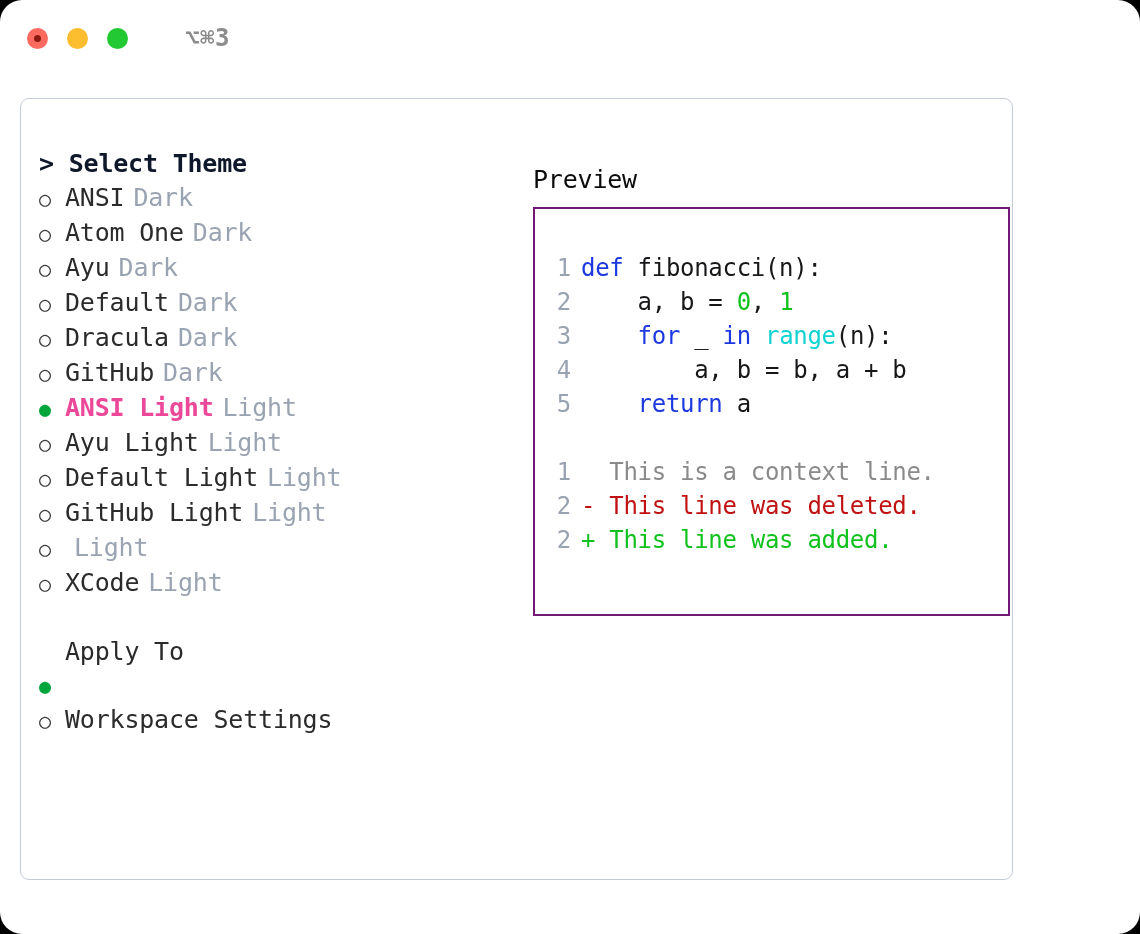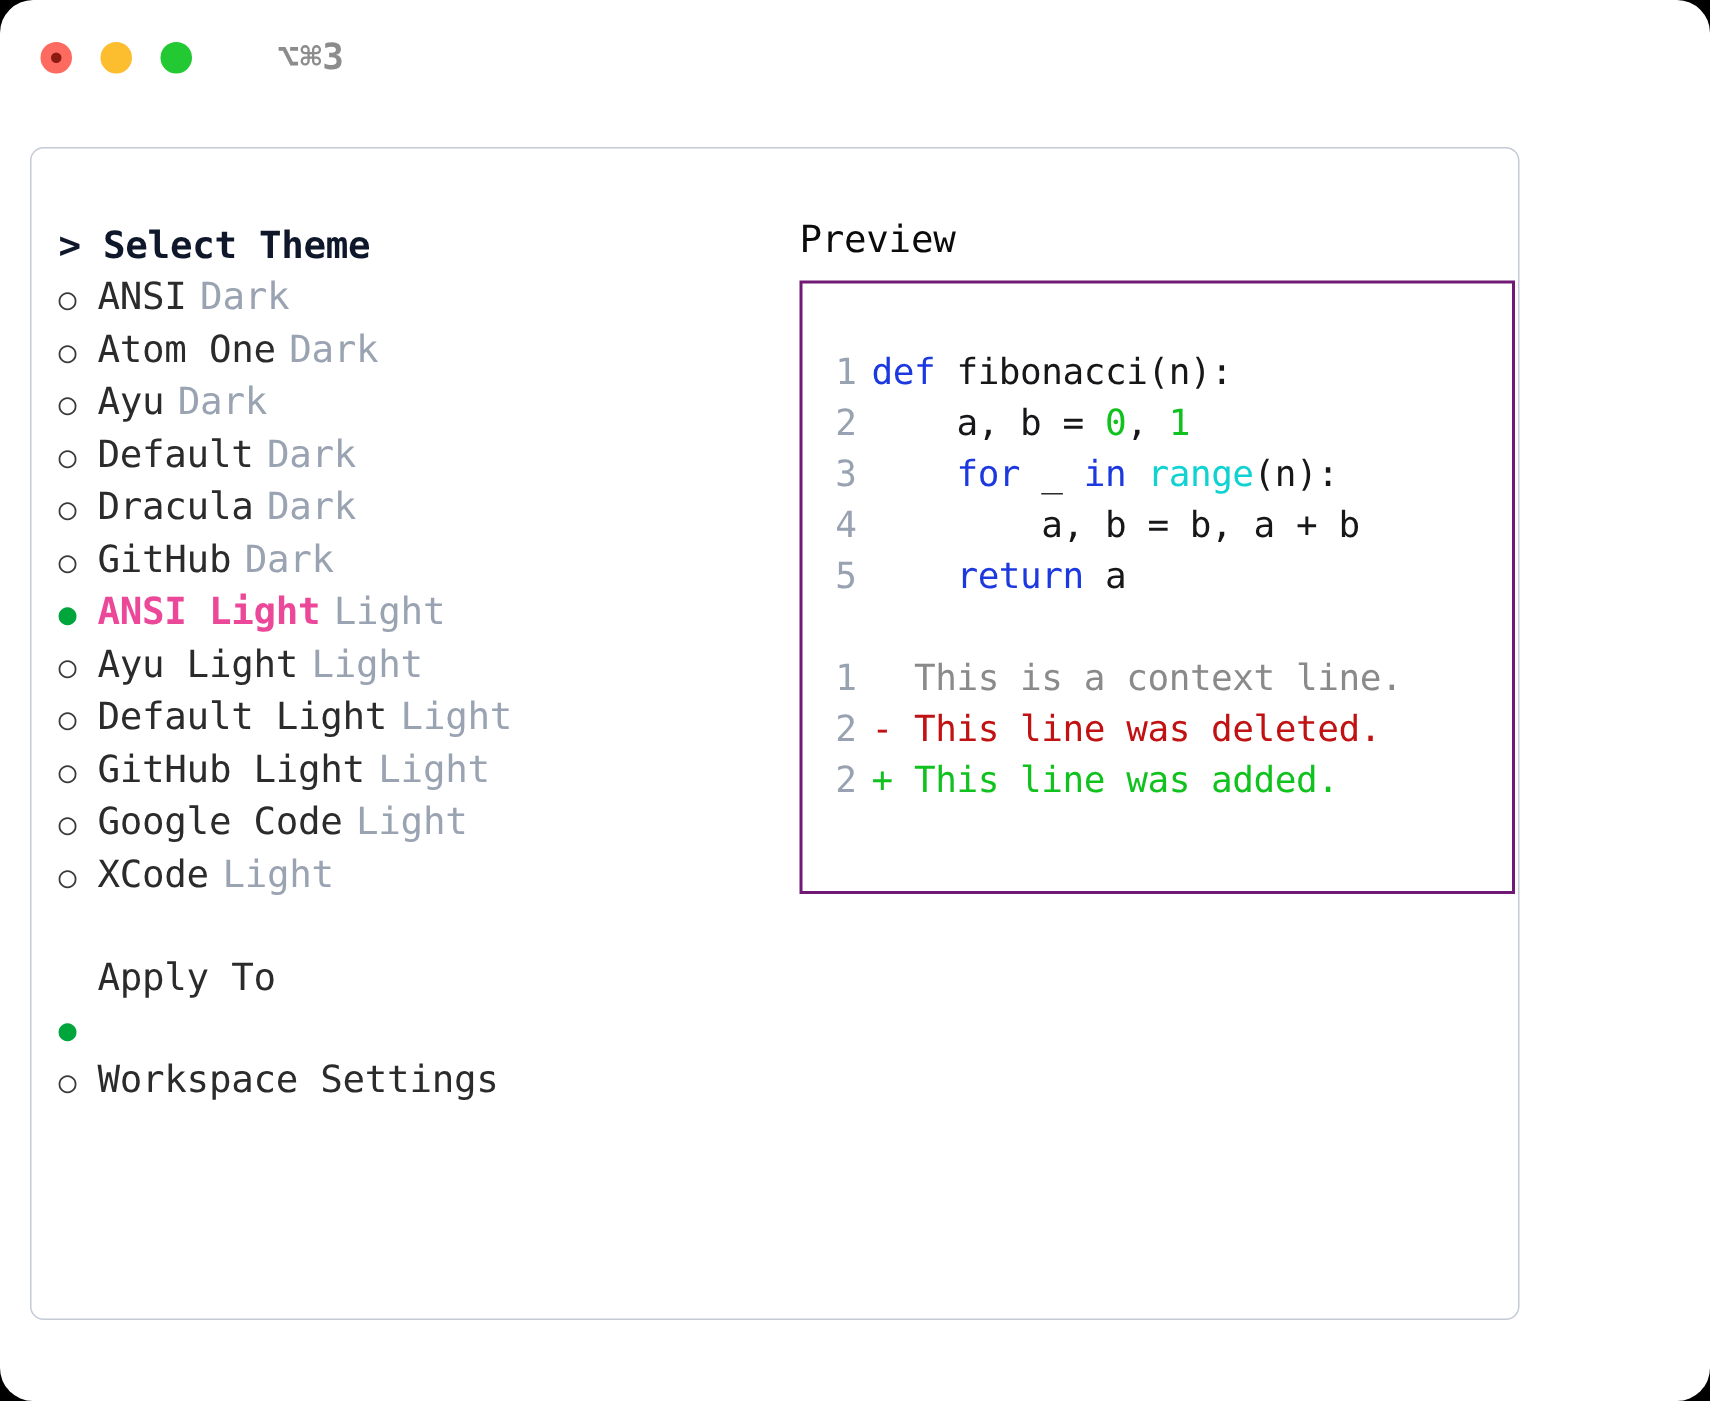--- a/index.html
+++ b/index.html
@@ -140,21 +140,21 @@
     line-height: 34px;
     color: #9aa3b2;
     width: 405px;
     letter-spacing: -0.2px;
   }
 
   
   .right-col {
     position: absolute;
     left: 481px;
-    top: 44px;
+    top: 64px;
     width: 490px;
     padding-left: 31px;
   }
   .preview-head {
     font-size: 25px;
     color: #0b0b0b;
     line-height: 34px;
     white-space: pre;
     letter-spacing: -0.2px;
   }
@@ -219,21 +219,21 @@
             <div class="opt-row"><span class="marker">○</span><span class="opt-label">ANSI</span><span class="opt-cat">Dark</span></div>
             <div class="opt-row"><span class="marker">○</span><span class="opt-label">Atom One</span><span class="opt-cat">Dark</span></div>
             <div class="opt-row"><span class="marker">○</span><span class="opt-label">Ayu</span><span class="opt-cat">Dark</span></div>
             <div class="opt-row"><span class="marker">○</span><span class="opt-label">Default</span><span class="opt-cat">Dark</span></div>
             <div class="opt-row"><span class="marker">○</span><span class="opt-label">Dracula</span><span class="opt-cat">Dark</span></div>
             <div class="opt-row"><span class="marker">○</span><span class="opt-label">GitHub</span><span class="opt-cat">Dark</span></div>
             <div class="opt-row"><span class="marker sel">●</span><span class="opt-label sel">ANSI Light</span><span class="opt-cat">Light</span></div>
             <div class="opt-row"><span class="marker">○</span><span class="opt-label">Ayu Light</span><span class="opt-cat">Light</span></div>
             <div class="opt-row"><span class="marker">○</span><span class="opt-label">Default Light</span><span class="opt-cat">Light</span></div>
             <div class="opt-row"><span class="marker">○</span><span class="opt-label">GitHub Light</span><span class="opt-cat">Light</span></div>
-            <div class="opt-row"><span class="marker">○</span><span class="opt-label">Google Code</span><span class="opt-cat">Light</span></div>
+            <div class="opt-row"><span class="marker">○</span><span class="opt-cat">Light</span></div>
             <div class="opt-row"><span class="marker">○</span><span class="opt-label">XCode</span><span class="opt-cat">Light</span></div>
           </div>
 
         <div class="spacer-row"></div>
 
         <div class="apply-head">Apply To</div>
 
         <div id="apply-items">
             <div class="opt-row"><span class="marker sel">●</span></div>
             <div class="opt-row"><span class="marker">○</span><span class="opt-label">Workspace Settings</span></div>

